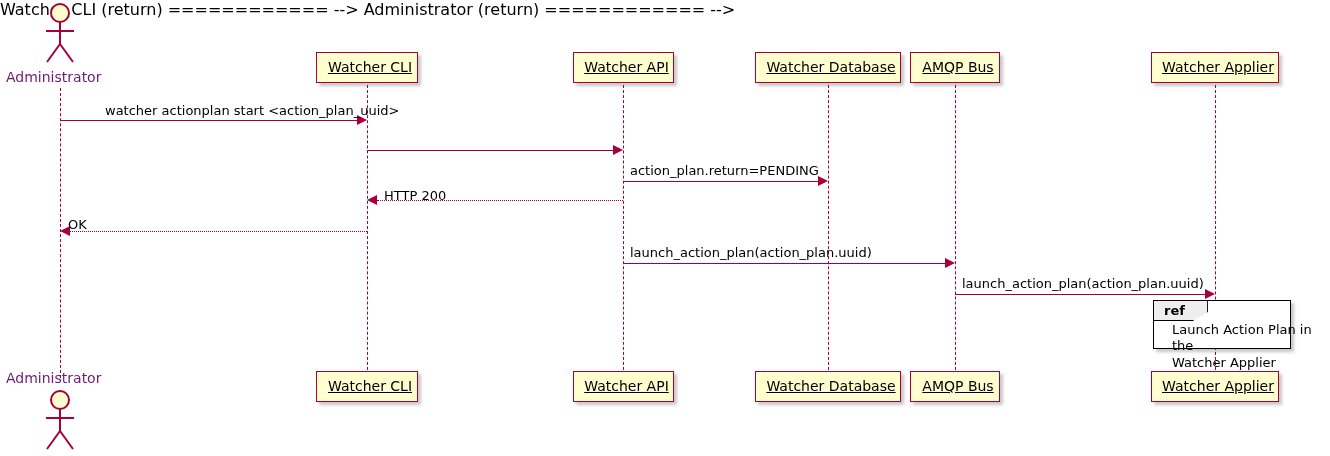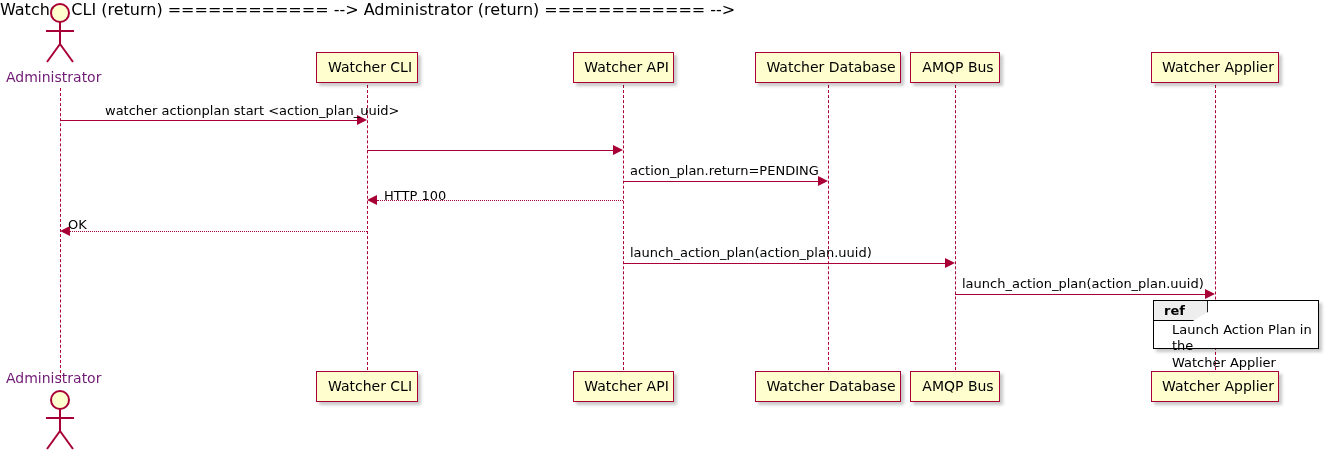--- a/index.html
+++ b/index.html
@@ -23,20 +23,21 @@
     box-sizing: border-box;
     background: #FEFECE;
     border: 1.5px solid #A80036;
     color: #000000;
     font-size: 14px;
     line-height: 1;
     text-align: center;
     padding: 7px 4px 8px 10px;
     white-space: nowrap;
     box-shadow: 3px 3px 3px rgba(0,0,0,0.22);
+    text-decoration: underline;
   }
   
   .lifeline {
     position: absolute;
     width: 0;
     border-left: 1.5px dashed #A80036;
   }
   
   .actor-svg {
     position: absolute;
@@ -188,39 +189,39 @@
   <div class="arrowhead right" style="left:613px; top:145px;"></div>
 
   
   <div class="msg" style="left:623px; top:181px; width:195px;"></div>
   <div class="arrowhead right" style="left:818px; top:176px;"></div>
   <div class="msg-label" style="left:630px; top:164px;">action_plan.return=PENDING</div>
 
    Watcher CLI (return) ============ --&gt;
   <div class="msg dashed" style="left:377px; top:200px; width:246px;"></div>
   <div class="arrowhead left" style="left:367px; top:195px;"></div>
-  <div class="msg-label" style="left:384px; top:189px;">HTTP 100</div>
+  <div class="msg-label" style="left:384px; top:189px;">HTTP 200</div>
 
    Administrator (return) ============ --&gt;
   <div class="msg dashed" style="left:70px; top:231px; width:297px;"></div>
   <div class="arrowhead left" style="left:60px; top:226px;"></div>
   <div class="msg-label" style="left:68px; top:218px;">OK</div>
 
   
   <div class="msg" style="left:623px; top:263px; width:322px;"></div>
   <div class="arrowhead right" style="left:945px; top:258px;"></div>
   <div class="msg-label" style="left:630px; top:246px;">launch_action_plan(action_plan.uuid)</div>
 
   
   <div class="msg" style="left:955px; top:294px; width:250px;"></div>
   <div class="arrowhead right" style="left:1205px; top:289px;"></div>
   <div class="msg-label" style="left:962px; top:277px;">launch_action_plan(action_plan.uuid)</div>
 
   
-  <div class="ref-box" style="left:1153px; top:300px; width:166px; height:49px;">
+  <div class="ref-box" style="left:1153px; top:300px; width:138px; height:49px;">
     <div class="ref-tab">ref</div>
     <div class="ref-body" style="left:12px; top:21px; width:166px;">
       <div>Launch Action Plan in the</div>
       <div>Watcher Applier</div>
     </div>
   </div>
 
 </div>
 
 </body></html>

